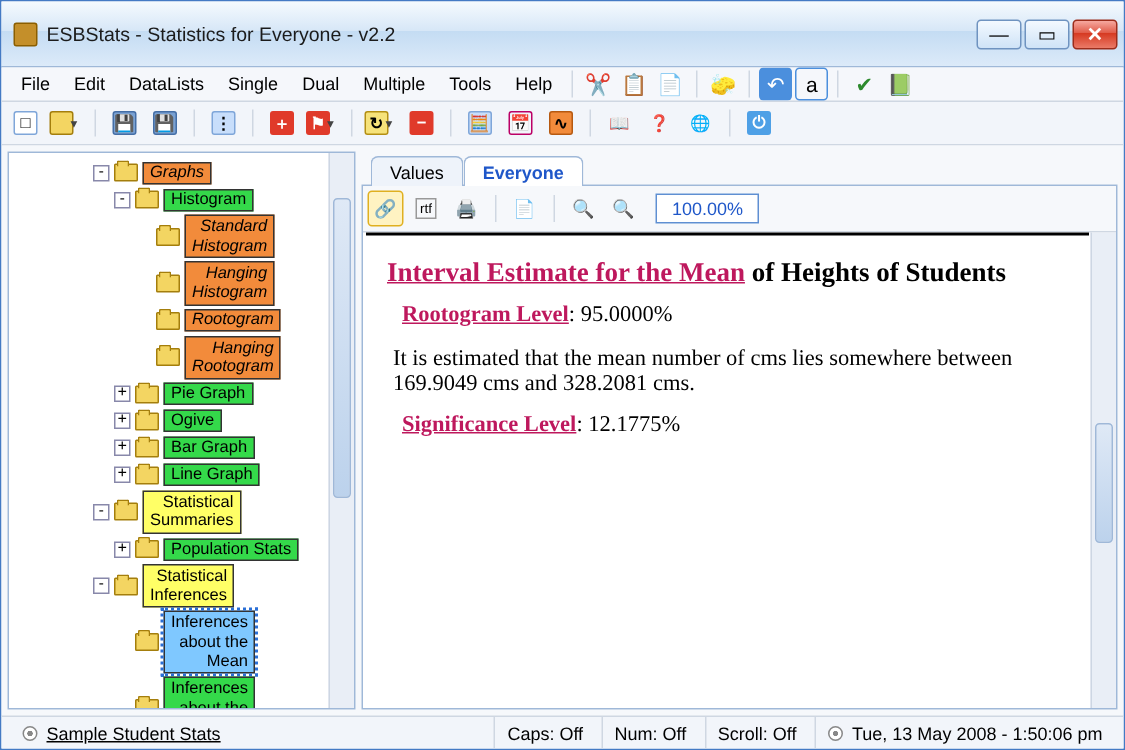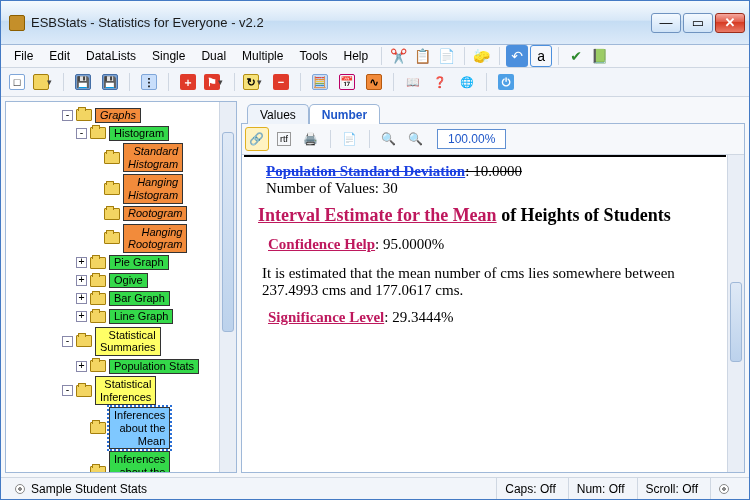--- a/index.html
+++ b/index.html
@@ -259,63 +259,60 @@
           </div>
         </div>
       <div class="tree-scroll">
           <div class="thumb"></div>
         </div>
     </div>
 
     <div class="content-pane">
       <div class="tabs">
         <div class="tab">Values</div>
-        <div class="tab active">Number</div>
+        <div class="tab active">Everyone</div>
       </div>
       <div class="content-box">
         <div class="content-toolbar">
           <div class="tb-btn" style="background:#fff3c2;border-color:#e0b020;">
               <span>🔗</span>
             </div>
           <div class="tb-btn">
               <span style="font-size:9px;border:1px solid #999;padding:1px 2px;">rtf</span>
             </div>
           <div class="tb-btn">🖨️</div>
           <span class="menu-sep"></span>
           <div class="tb-btn">📄</div>
           <span class="menu-sep"></span>
           <div class="tb-btn" style="color:#d33;">🔍</div>
           <div class="tb-btn" style="color:#36c;">🔍</div>
           <span class="zoom-field">100.00%</span>
         </div>
         <div class="content-wrap">
           <div class="results">
-            <div style="margin-left:8px;">
-              <span class="scut">Population Standard Deviation</span><span style="text-decoration:line-through;">: 10.0000</span><br>
-              <span>Number of Values: </span><span>30</span>
-            </div>
             <h2><span class="ul">Interval Estimate for the Mean</span><span> of Heights of Students</span></h2>
-            <div class="indent subhead"><span class="ul">Confidence Help</span><span>: 95.0000%</span></div>
-            <p class="indent" style="margin:12px 4px 6px;">It is estimated that the mean number of cms lies somewhere between 237.4993 cms and 177.0617 cms.</p>
-            <div class="indent subhead"><span class="ul">Significance Level</span><span>: 29.3444%</span></div>
+            <div class="indent subhead"><span class="ul">Rootogram Level</span><span>: 95.0000%</span></div>
+            <p class="indent" style="margin:12px 4px 6px;">It is estimated that the mean number of cms lies somewhere between 169.9049 cms and 328.2081 cms.</p>
+            <div class="indent subhead"><span class="ul">Significance Level</span><span>: 12.1775%</span></div>
           </div>
           <div class="vscroll">
               <div class="thumb"></div>
             </div>
         </div>
       </div>
     </div>
   </div>
 
   <div class="statusbar">
-    <div class="cell" style="flex:1;">
+    <div class="cell" style="flex:1;text-decoration:underline;">
         <span class="radio"></span>
         <span>Sample Student Stats</span>
       </div>
     <div class="cell">Caps: Off</div>
     <div class="cell">Num: Off</div>
     <div class="cell">Scroll: Off</div>
     <div class="cell">
         <span class="radio"></span>
+        <span>Tue, 13 May 2008 - 1:50:06 pm</span>
       </div>
   </div>
 
 </div>
 
 </body></html>

